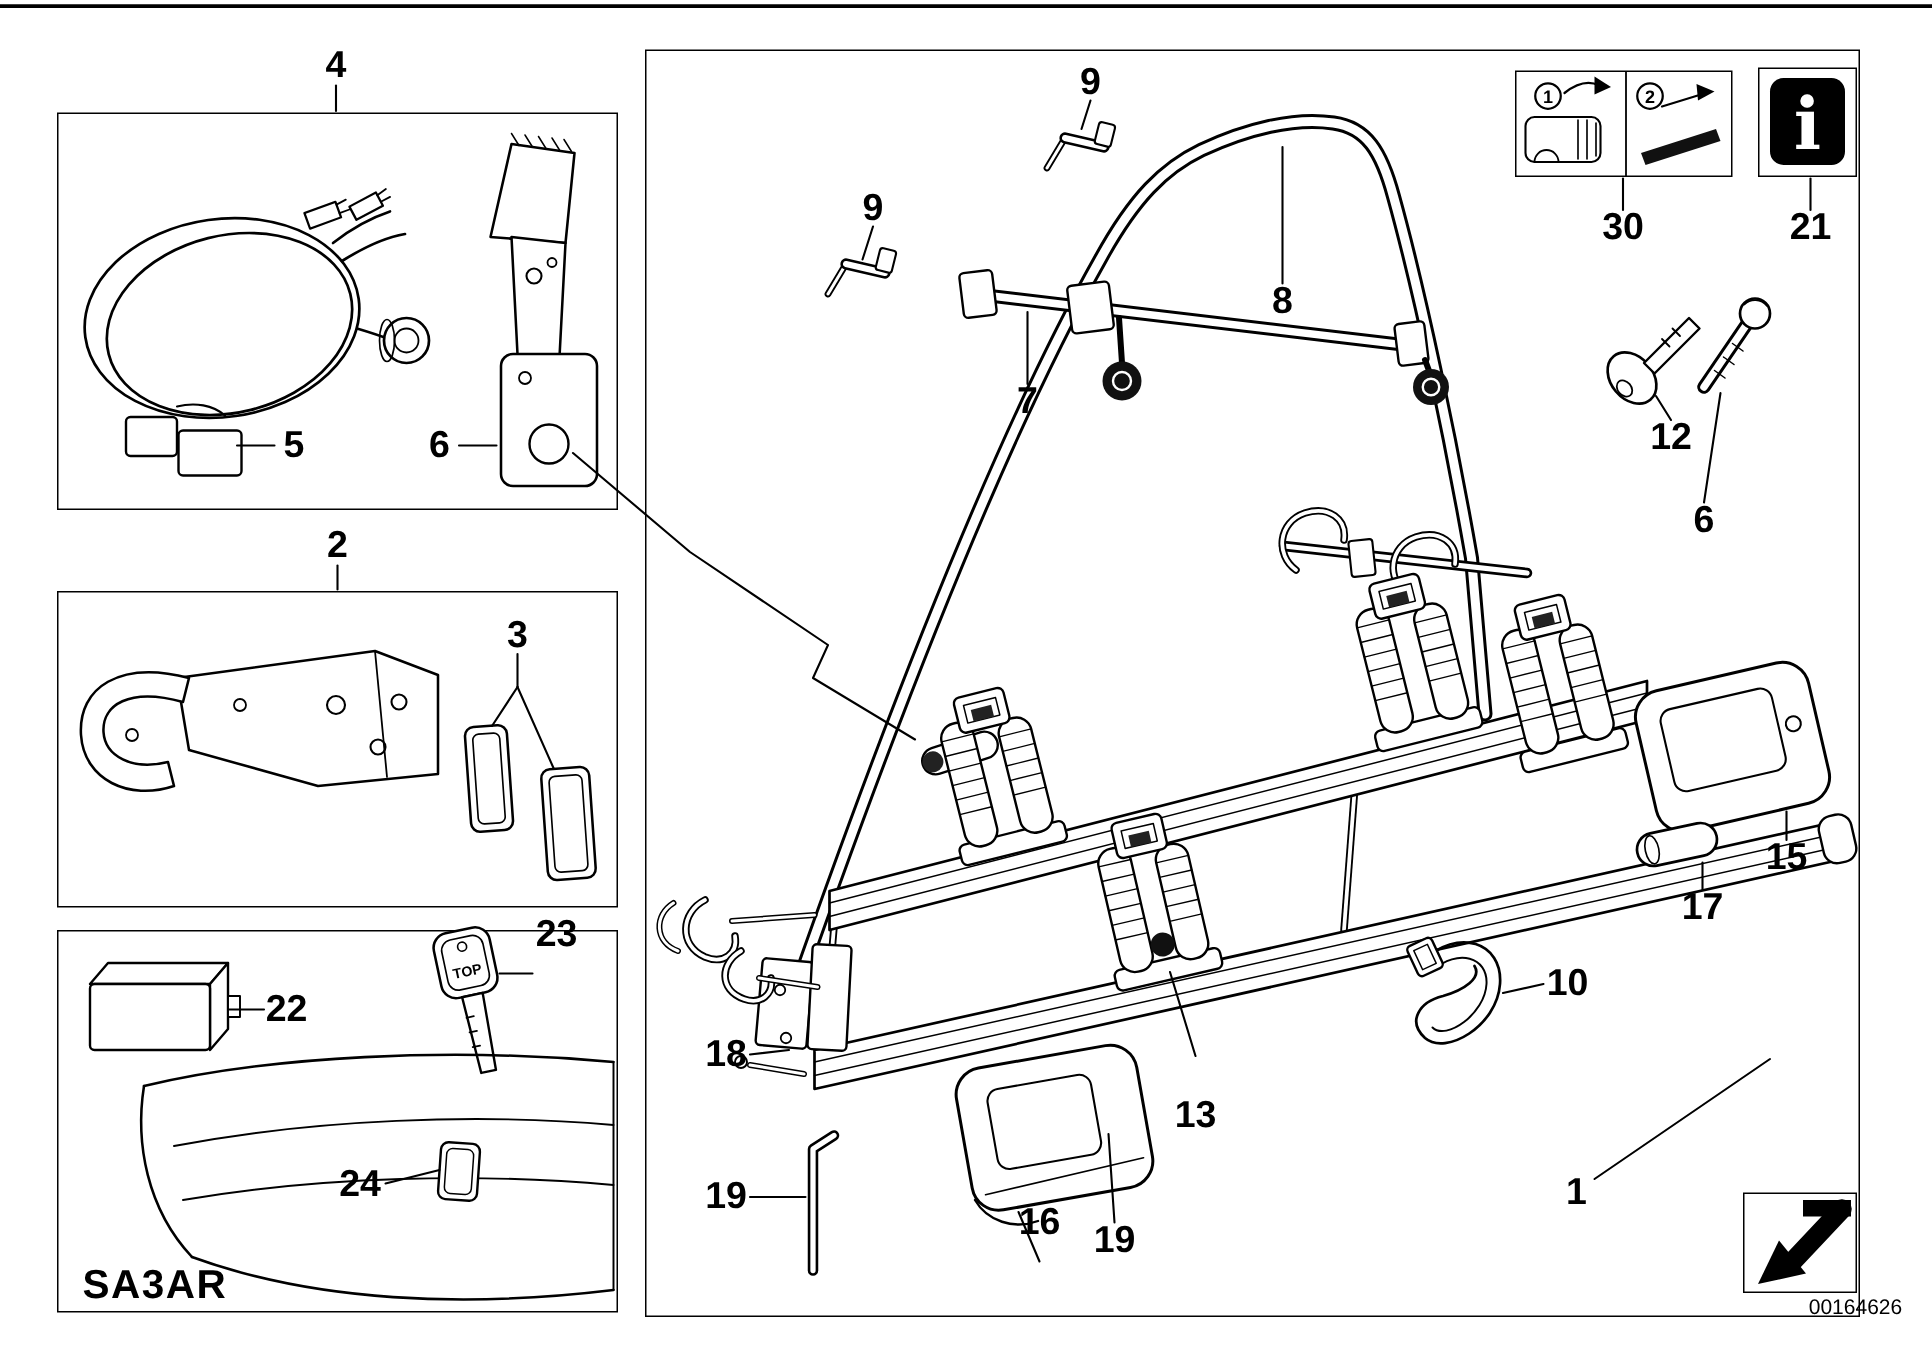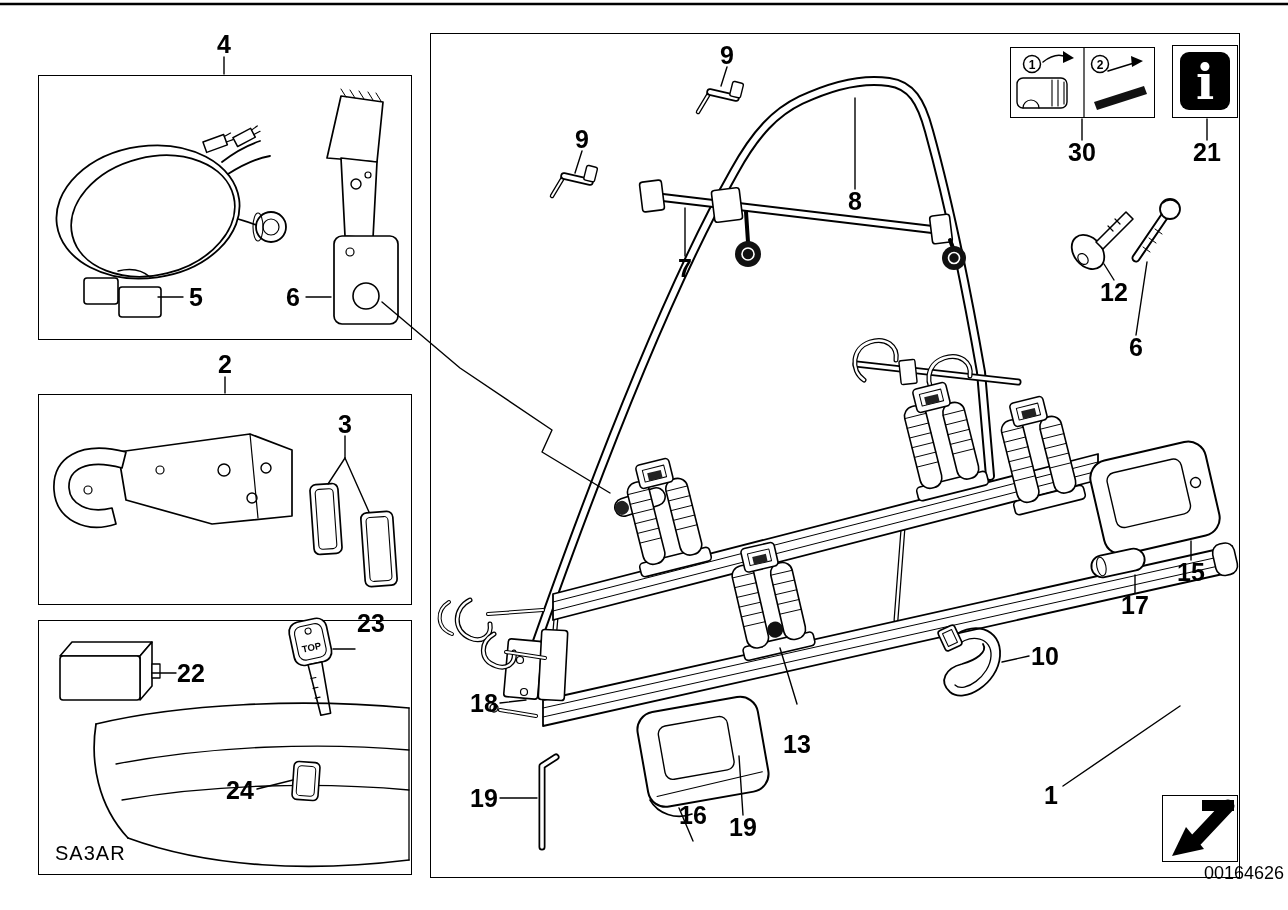--- a/index.html
+++ b/index.html
@@ -8,24 +8,24 @@
     position:relative; width:1288px; height:910px; background:#ffffff;
     font-family:"Liberation Sans", sans-serif; color:#000; overflow:hidden;
   }
   .frame { position:absolute; border:1.5px solid #000; z-index:0; background:transparent; }
   svg.art { position:absolute; left:0; top:0; z-index:1; }
   .callout {
     position:absolute; transform:translate(-50%,-50%);
     font-weight:bold; font-size:25px; line-height:1; white-space:nowrap; z-index:2;
   }
   .code {
-    position:absolute; font-weight:normal; font-size:20px; line-height:1; z-index:2; letter-spacing:1px;
+    position:absolute; font-weight:bold; font-size:27px; line-height:1; z-index:2; letter-spacing:1px;
   }
   .partnum {
-    position:absolute; font-size:18px; line-height:1; z-index:2; text-align:right; width:94px;
+    position:absolute; font-size:14px; line-height:1; z-index:2; text-align:center; width:94px;
   }
 </style>
 </head>
 <body>
 
 <div class="page">
 
   <div class="frame" style="left:38px;top:75px;width:374px;height:265px"></div>
   <div class="frame" style="left:38px;top:394px;width:374px;height:211px"></div>
   <div class="frame" style="left:38px;top:620px;width:374px;height:255px"></div>

